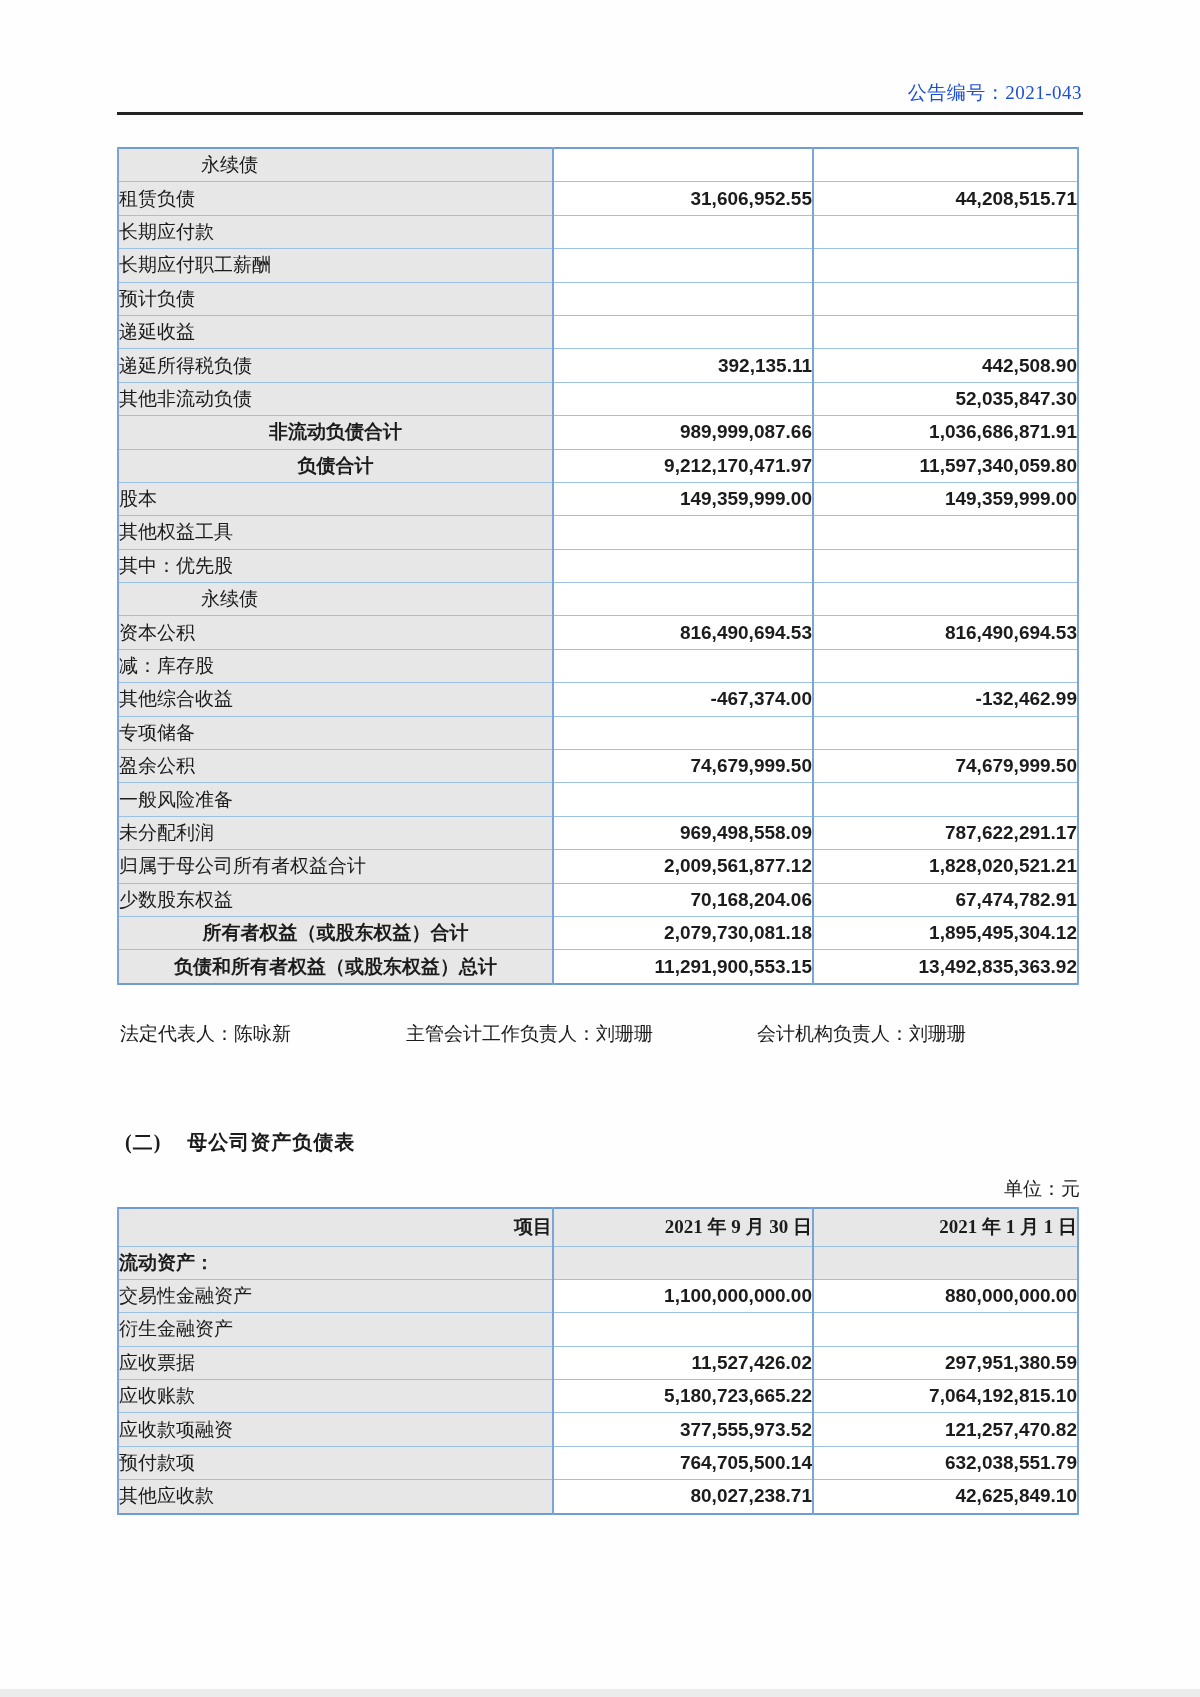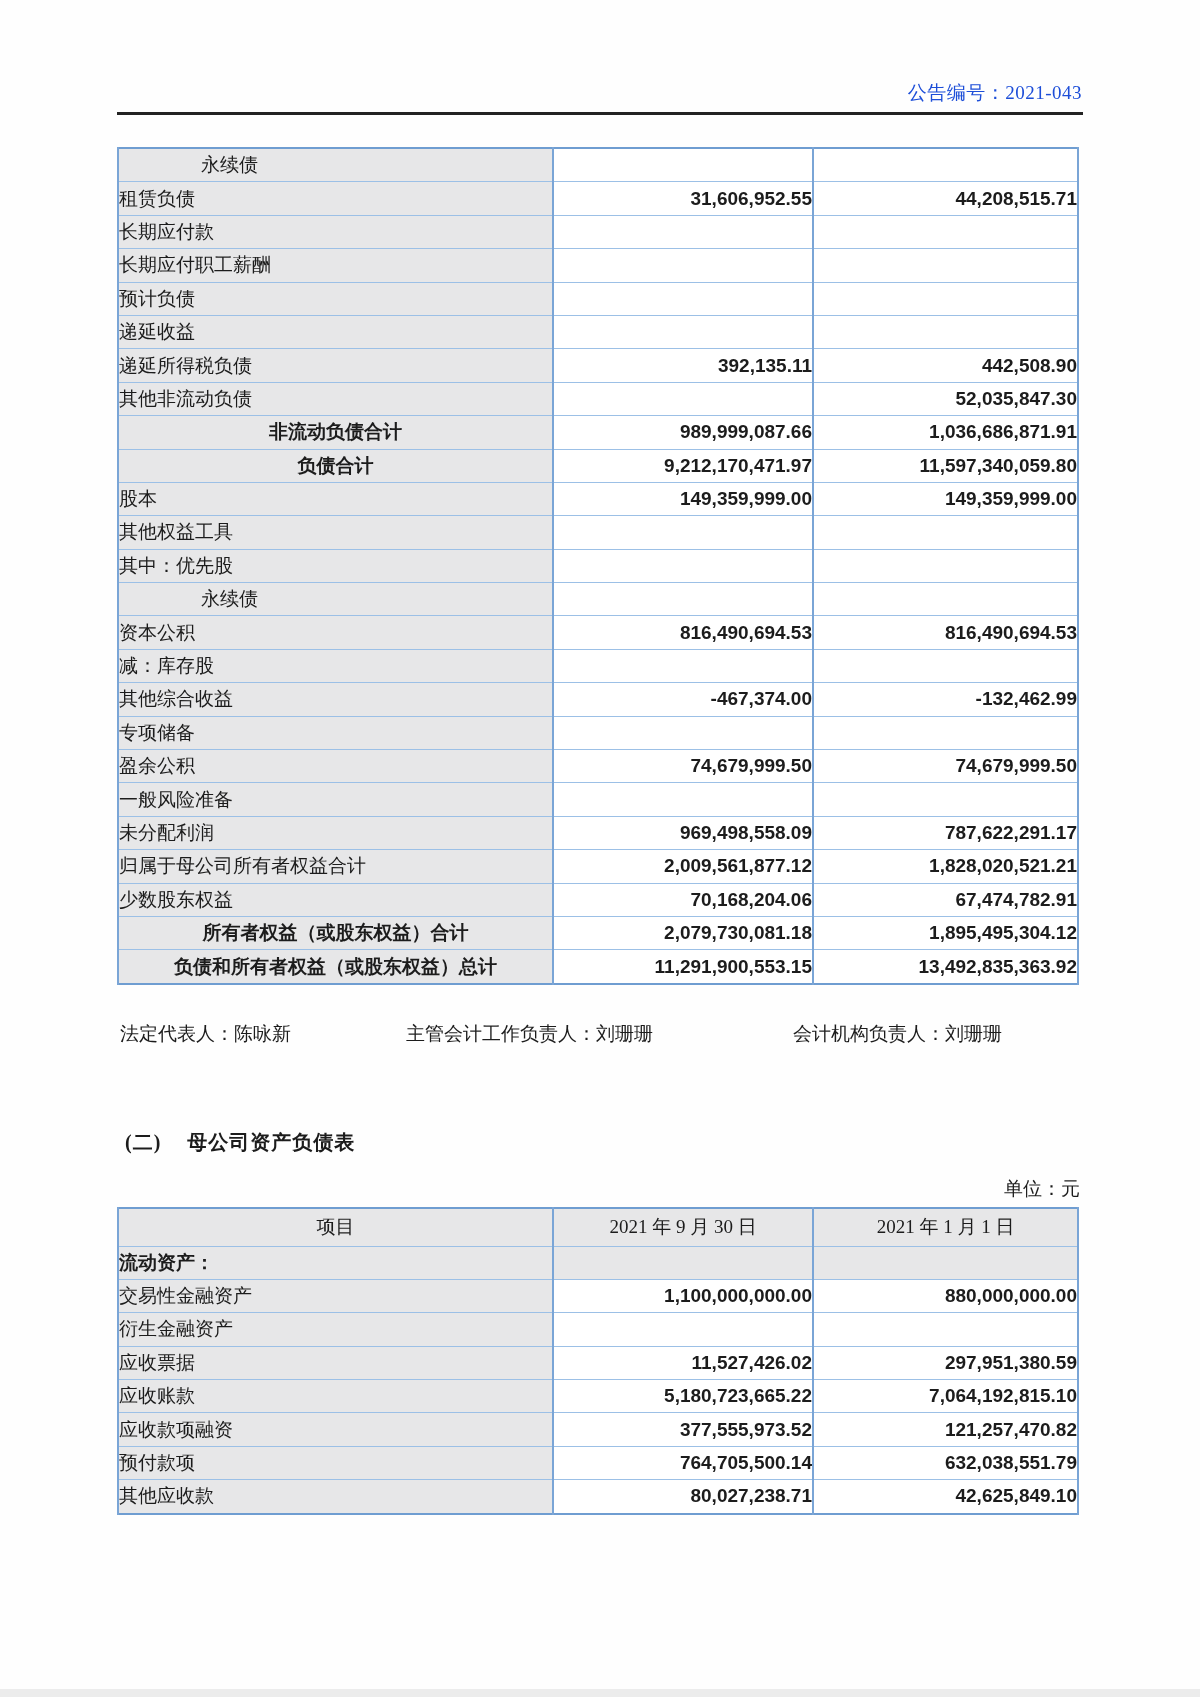--- a/index.html
+++ b/index.html
@@ -60,30 +60,30 @@
     padding-right:9px;
   }
   tr.indent .c-label{padding-left:82px;}
   tr.total .c-label{
     text-align:center;font-weight:700;
   }
   tr.section .c-label{font-weight:700;}
   tr.section .c-val{background:#e7e7e8;}
   tr.head th{
     background:#e7e7e8;
-    font-size:19px;font-weight:400;text-align:center;
+    font-size:19px;font-weight:700;text-align:right;
   }
   .signatures{
     position:absolute;left:117px;top:1021px;width:960px;height:28px;
     font-size:19px;
   }
   .signatures .sig{position:absolute;top:0;white-space:nowrap;}
   .sig-1{left:3px;}
   .sig-2{left:289px;}
-  .sig-3{left:676px;}
+  .sig-3{left:640px;}
   .section-title{
     position:absolute;left:125px;top:1129px;
     font-size:20px;font-weight:700;letter-spacing:1px;
   }
   .section-title .idx{margin-right:26px;}
   .unit{
     position:absolute;top:1176px;right:120px;
     font-size:19px;
   }
   .bottom-strip{

